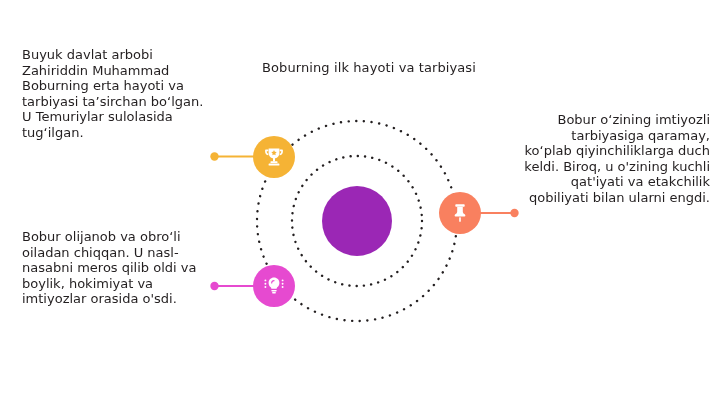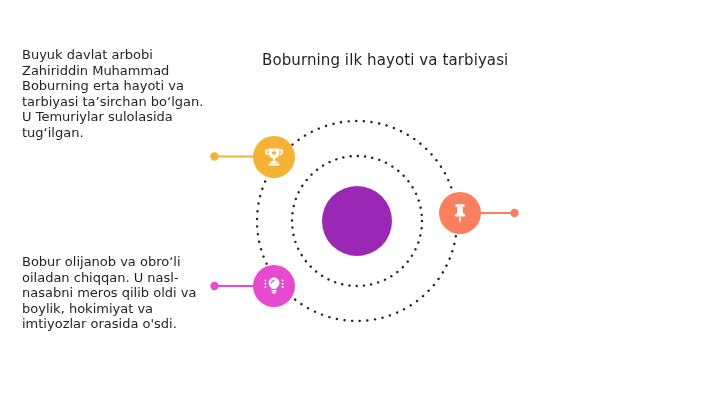--- a/index.html
+++ b/index.html
@@ -21,22 +21,22 @@
   .svg-layer {
     position: absolute;
     left: 0;
     top: 0;
     width: 720px;
     height: 406px;
   }
   .title {
     position: absolute;
     left: 262px;
-    top: 51px;
-    font-size: 15px;
+    top: 60px;
+    font-size: 13px;
     color: #231f20;
     letter-spacing: 0.1px;
     white-space: nowrap;
   }
   .note {
     position: absolute;
     font-size: 13px;
     line-height: 15.6px;
     color: #231f20;
   }
@@ -44,21 +44,20 @@
     left: 22px;
     top: 47px;
     width: 188px;
     text-align: left;
   }
   .note-b {
     left: 22px;
     top: 229px;
     width: 176px;
     text-align: left;
-    margin-top: 25px;
   }
   .note-c {
     left: 524px;
     top: 112px;
     width: 186px;
     text-align: right;
   }
   .icon-node {
     position: absolute;
     width: 42px;
@@ -97,20 +96,21 @@
 
     <circle cx="357" cy="221" r="35" fill="#9b27b5"></circle>
   </svg>
 
   <div class="title">Boburning ilk hayoti va tarbiyasi</div>
 
   <div class="note note-a">Buyuk davlat arbobi Zahiriddin Muhammad Boburning erta hayoti va tarbiyasi ta’sirchan bo‘lgan. U Temuriylar sulolasida tug‘ilgan.</div>
 
   <div class="note note-b">Bobur olijanob va obro‘li oiladan chiqqan. U nasl-nasabni meros qilib oldi va boylik, hokimiyat va imtiyozlar orasida o'sdi.</div>
 
+  <div class="note note-c">Bobur o‘zining imtiyozli tarbiyasiga qaramay, ko‘plab qiyinchiliklarga duch keldi. Biroq, u o'zining kuchli qat'iyati va etakchilik qobiliyati bilan ularni engdi.</div>
 
   <div class="icon-node" id="node-trophy" style="background:#f5b335;">
     <span>
       <svg width="24" height="24" viewBox="0 0 24 24" fill="#ffffff">
         <path d="M6.6 3.6h10.8v4.1c0 3.1-2.1 5.6-5.4 5.6S6.6 10.8 6.6 7.7V3.6z"></path>
         <path d="M6.3 4.6H4.1c-.6 0-1 .4-1 1v1.1c0 1.9 1.4 3.4 3.2 3.6v-1.7c-.9-.2-1.5-1-1.5-1.9v-.4h1.5V4.6zM17.7 4.6h2.2c.6 0 1 .4 1 1v1.1c0 1.9-1.4 3.4-3.2 3.6V8.6c.9-.2 1.5-1 1.5-1.9v-.4h-1.5V4.6z"></path>
         <rect x="11" y="12.9" width="2" height="3.5"></rect>
         <rect x="8.5" y="16.2" width="7" height="1.8" rx="0.5"></rect>
         <rect x="6.6" y="18.6" width="10.8" height="2" rx="0.6"></rect>
         <path d="M12 5.1l.83 1.74 1.87.26-1.36 1.34.33 1.89L12 9.44l-1.67.89.33-1.89L9.3 7.1l1.87-.26z" fill="#f5b335"></path>

